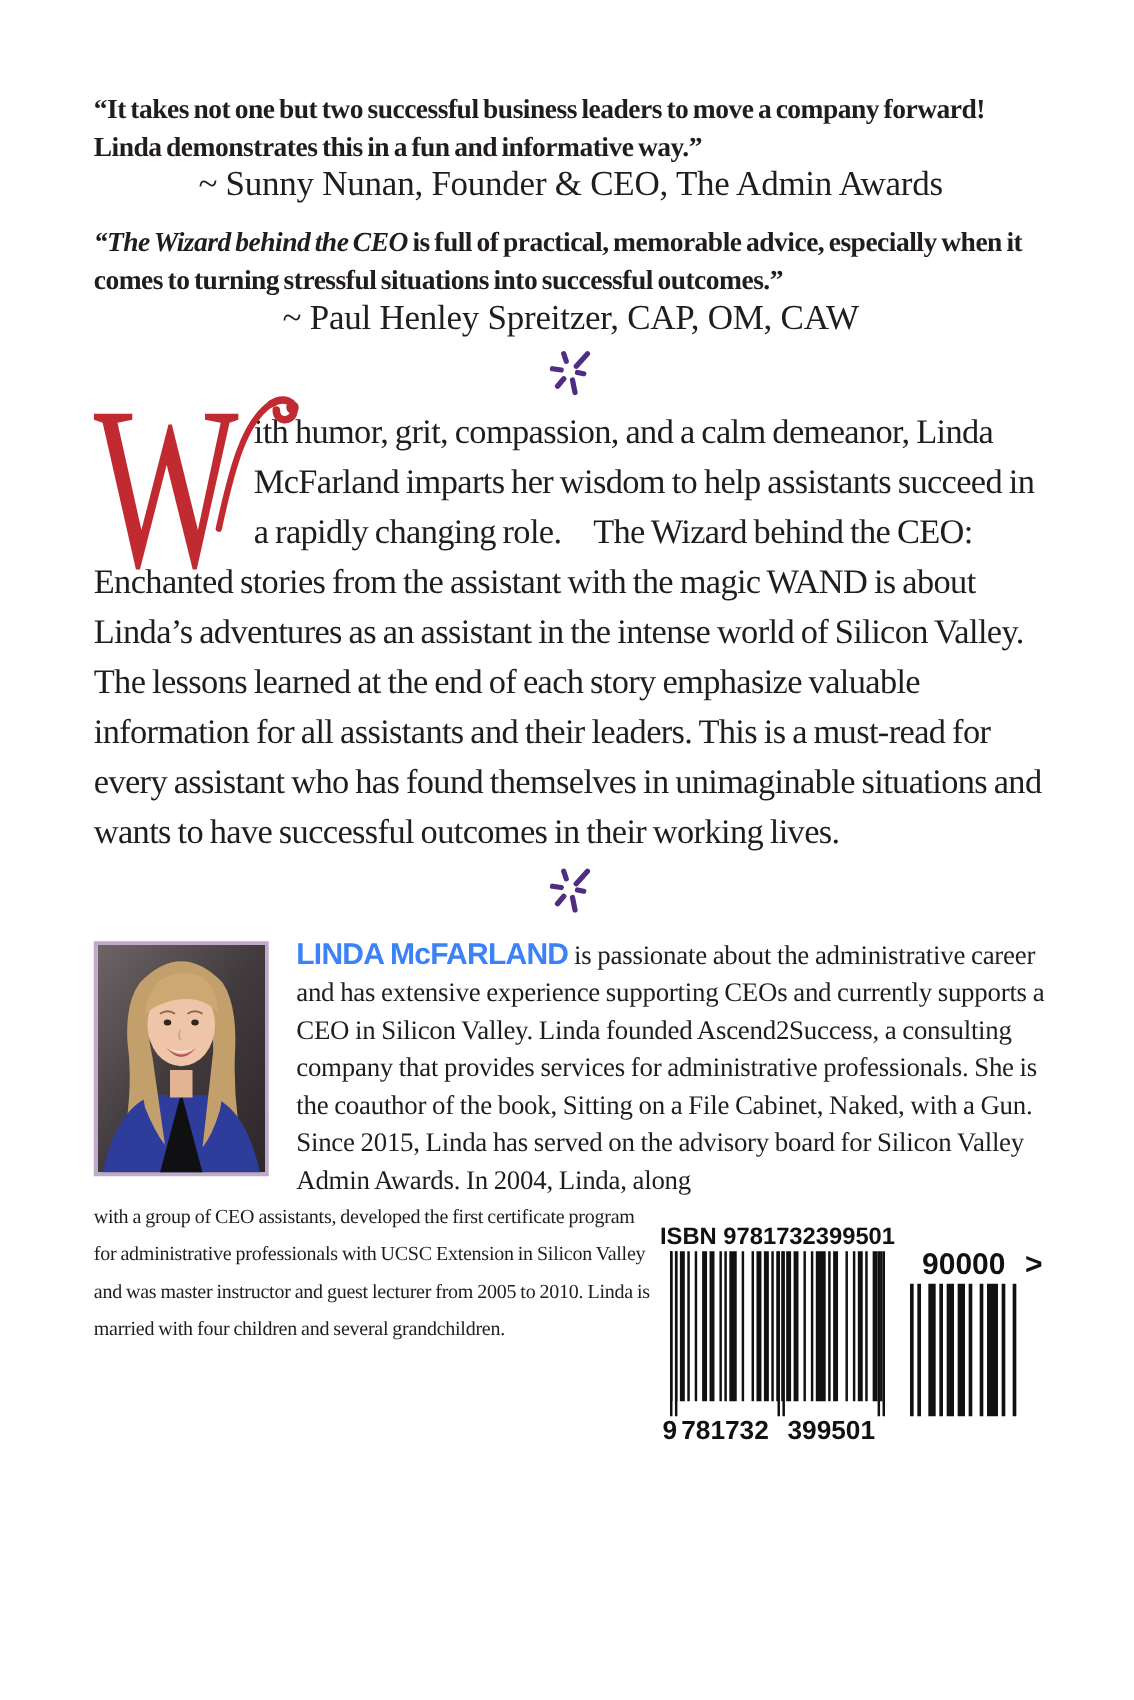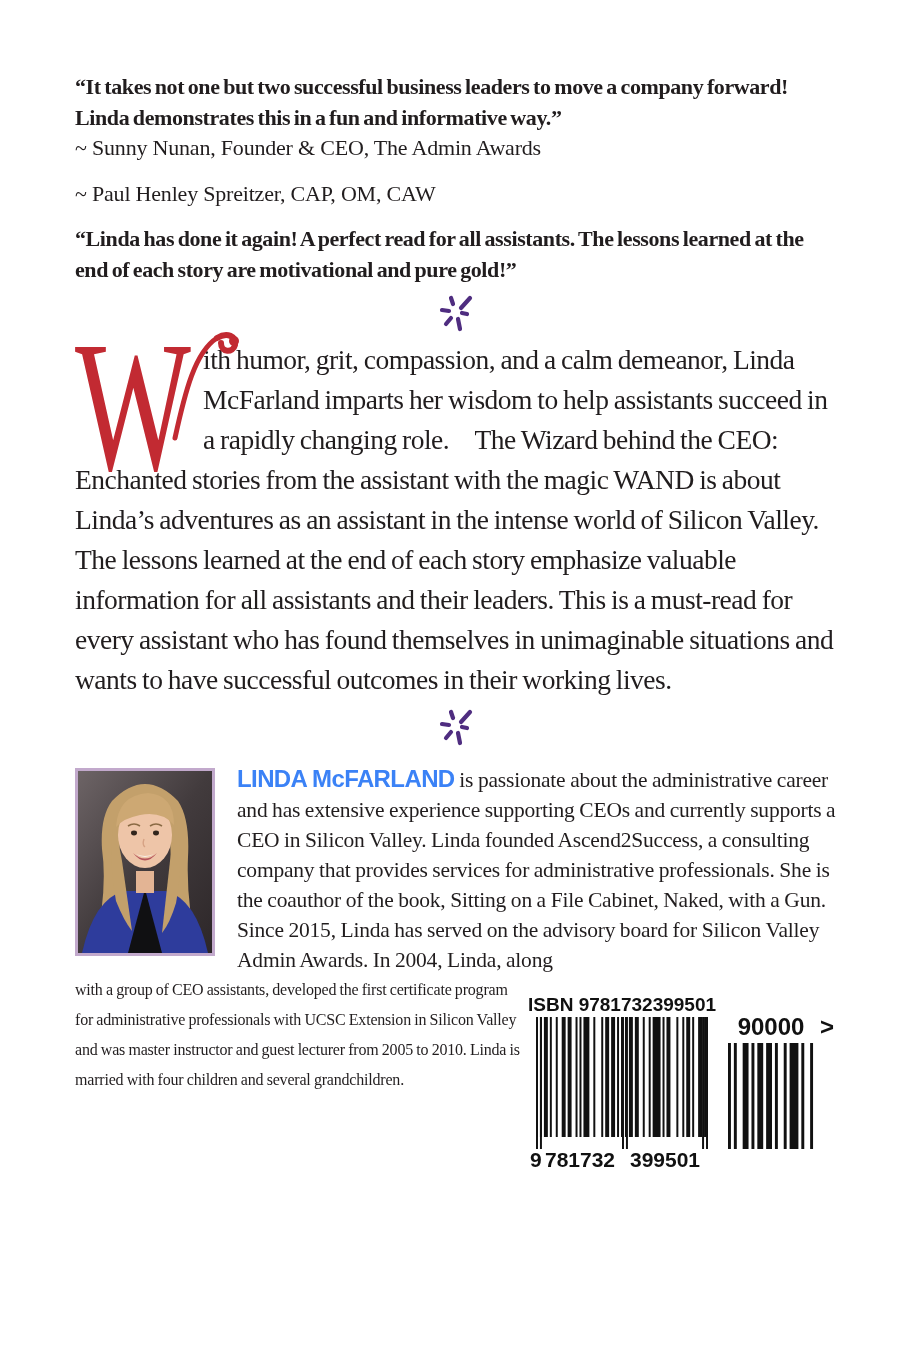--- a/index.html
+++ b/index.html
@@ -16,22 +16,22 @@
     border-radius:10px;
   }
   
   .quote-block{margin:0 0 15px 0;}
   .q-text{
     font-size:22px;line-height:30.5px;font-weight:bold;
     letter-spacing:-0.4px;word-spacing:-1.5px;
   }
   .q-text .ital{font-style:italic;}
   .q-attr{
-    font-size:22px;line-height:30.5px;font-weight:normal;
-    text-align:left;letter-spacing:-0.2px;
+    font-size:28px;line-height:30.5px;font-weight:normal;
+    text-align:center;letter-spacing:-0.2px;
   }
   
   .sparkle-row{display:flex;justify-content:center;align-items:center;height:40px;}
   .sparkle-row.first{margin:-8px 0 0 0;}
   .sparkle-row.second{margin:6px 0 4px 0;}
   
   .synopsis{
     margin-top:8px;
     font-size:27.5px;line-height:40px;
     letter-spacing:-0.5px;word-spacing:-1px;
@@ -88,25 +88,25 @@
 <body>
 
 <div class="page">
 
   <div class="quote-block">
     <div class="q-text">“It takes not one but two successful business leaders to move a company forward! Linda demonstrates this in a fun and informative way.”</div>
     <div class="q-attr">~ Sunny Nunan, Founder &amp; CEO, The Admin Awards</div>
   </div>
 
   <div class="quote-block">
+    <div class="q-text"><span class="ital">“The Wizard behind the CEO</span><span> is full of practical, memorable advice, especially when it comes to turning stressful situations into successful outcomes.”</span></div>
     <div class="q-attr">~ Paul Henley Spreitzer, CAP, OM, CAW</div>
   </div>
 
   <div class="quote-block">
-    <div class="q-text">“Linda has done it again! A perfect read for all assistants. The lessons learned at the end of each story are motivational and pure gold!”</div>
   </div>
 
   <div class="sparkle-row first">
     <svg width="40" height="40" viewBox="0 0 40 40">
       <g stroke="#4f2d80" stroke-width="4.2" stroke-linecap="round">
         <line x1="24" y1="16" x2="33" y2="6"></line>
         <line x1="16" y1="12" x2="14" y2="6"></line>
         <line x1="12" y1="19" x2="5" y2="18"></line>
         <line x1="14" y1="26" x2="9" y2="32"></line>
         <line x1="21" y1="27" x2="23" y2="37"></line>

